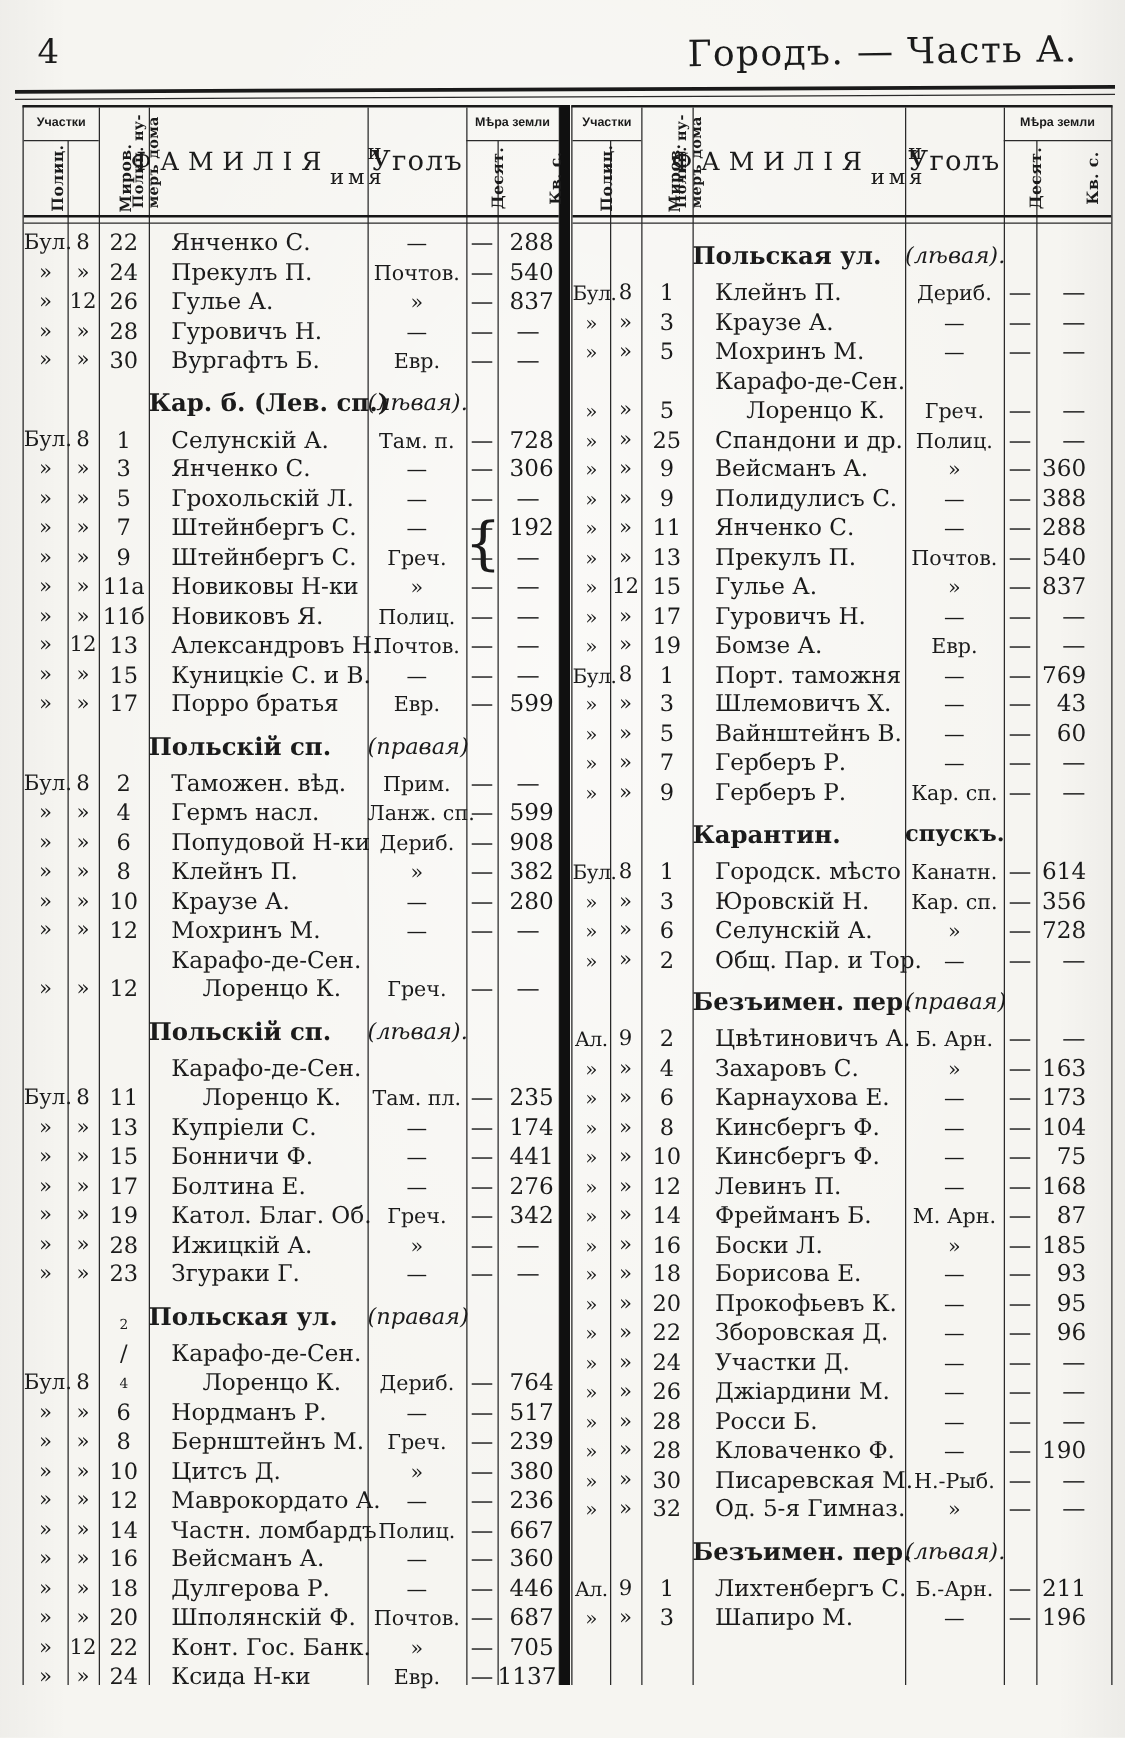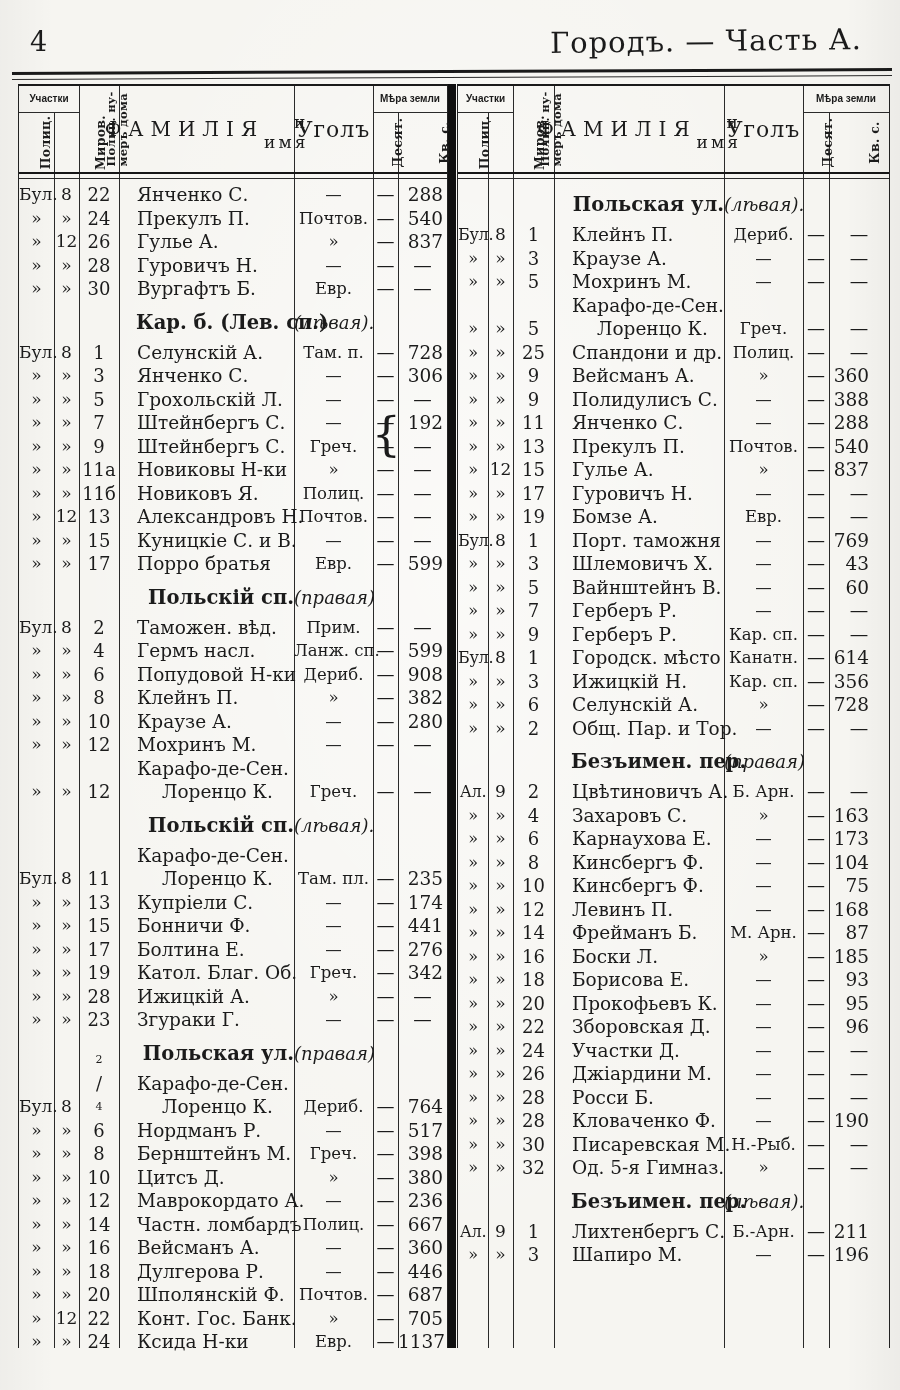--- a/index.html
+++ b/index.html
@@ -53,21 +53,21 @@
   .cd{text-align:center;font-size:18px;}
   .ck{text-align:center;font-size:18.5px;}
   .ck.num{text-align:right;}
   .left .ck.num{padding-right:4px;}
   .right .ck.num{padding-right:20px;}
   .row.two .cu,.row.two .cd,.row.two .ck{padding-bottom:0;}
   .brace{position:absolute;top:-1px;font-size:46px;line-height:48px;font-weight:400;z-index:2;}
   .left .brace{right:46px;}
 
   .row.sec{margin:9px 0 5px;align-items:center;}
-  .sec-title{grid-column:4;font-weight:bold;font-size:19.5px;text-align:right;white-space:nowrap;line-height:26px;padding-left:17px;}
+  .sec-title{grid-column:4;font-weight:bold;font-size:19.5px;text-align:left;white-space:nowrap;line-height:26px;}
   .sec-side{grid-column:5;font-size:18px;text-align:center;white-space:nowrap;line-height:26px;}
   .sec-side.it{font-style:italic;font-weight:normal;}
   .sec-side.b{font-weight:bold;font-style:normal;}
 </style>
 </head>
 <body>
 
 <div class="pageno">4</div>
 <div class="runhead">Городъ. — Часть А.</div>
 <div class="toprule"></div>
@@ -431,21 +431,21 @@
         <div class="cell cd">—</div>
         <div class="cell ck num">517</div>
       </div>
       <div class="row">
         <div class="cell cp">»</div>
         <div class="cell cm">»</div>
         <div class="cell cn">8</div>
         <div class="cell cf">Бернштейнъ М.</div>
         <div class="cell cu">Греч.</div>
         <div class="cell cd">—</div>
-        <div class="cell ck num">398</div>
+        <div class="cell ck num">239</div>
       </div>
       <div class="row">
         <div class="cell cp">»</div>
         <div class="cell cm">»</div>
         <div class="cell cn">10</div>
         <div class="cell cf">Цитсъ Д.</div>
         <div class="cell cu">»</div>
         <div class="cell cd">—</div>
         <div class="cell ck num">380</div>
       </div>
@@ -721,34 +721,38 @@
       </div>
       <div class="row">
         <div class="cell cp">»</div>
         <div class="cell cm">»</div>
         <div class="cell cn">9</div>
         <div class="cell cf">Герберъ Р.</div>
         <div class="cell cu">Кар. сп.</div>
         <div class="cell cd">—</div>
         <div class="cell ck">—</div>
       </div>
+      <div class="row sec">
+        <div class="sec-title">Карантин.</div>
+        <div class="sec-side b">спускъ.</div>
+      </div>
       <div class="row">
         <div class="cell cp">Бул.</div>
         <div class="cell cm">8</div>
         <div class="cell cn">1</div>
         <div class="cell cf">Городск. мѣсто</div>
         <div class="cell cu">Канатн.</div>
         <div class="cell cd">—</div>
         <div class="cell ck num">614</div>
       </div>
       <div class="row">
         <div class="cell cp">»</div>
         <div class="cell cm">»</div>
         <div class="cell cn">3</div>
-        <div class="cell cf">Ижицкій Н.</div>
+        <div class="cell cf">Юровскій Н.</div>
         <div class="cell cu">Кар. сп.</div>
         <div class="cell cd">—</div>
         <div class="cell ck num">356</div>
       </div>
       <div class="row">
         <div class="cell cp">»</div>
         <div class="cell cm">»</div>
         <div class="cell cn">6</div>
         <div class="cell cf">Селунскій А.</div>
         <div class="cell cu">»</div>

